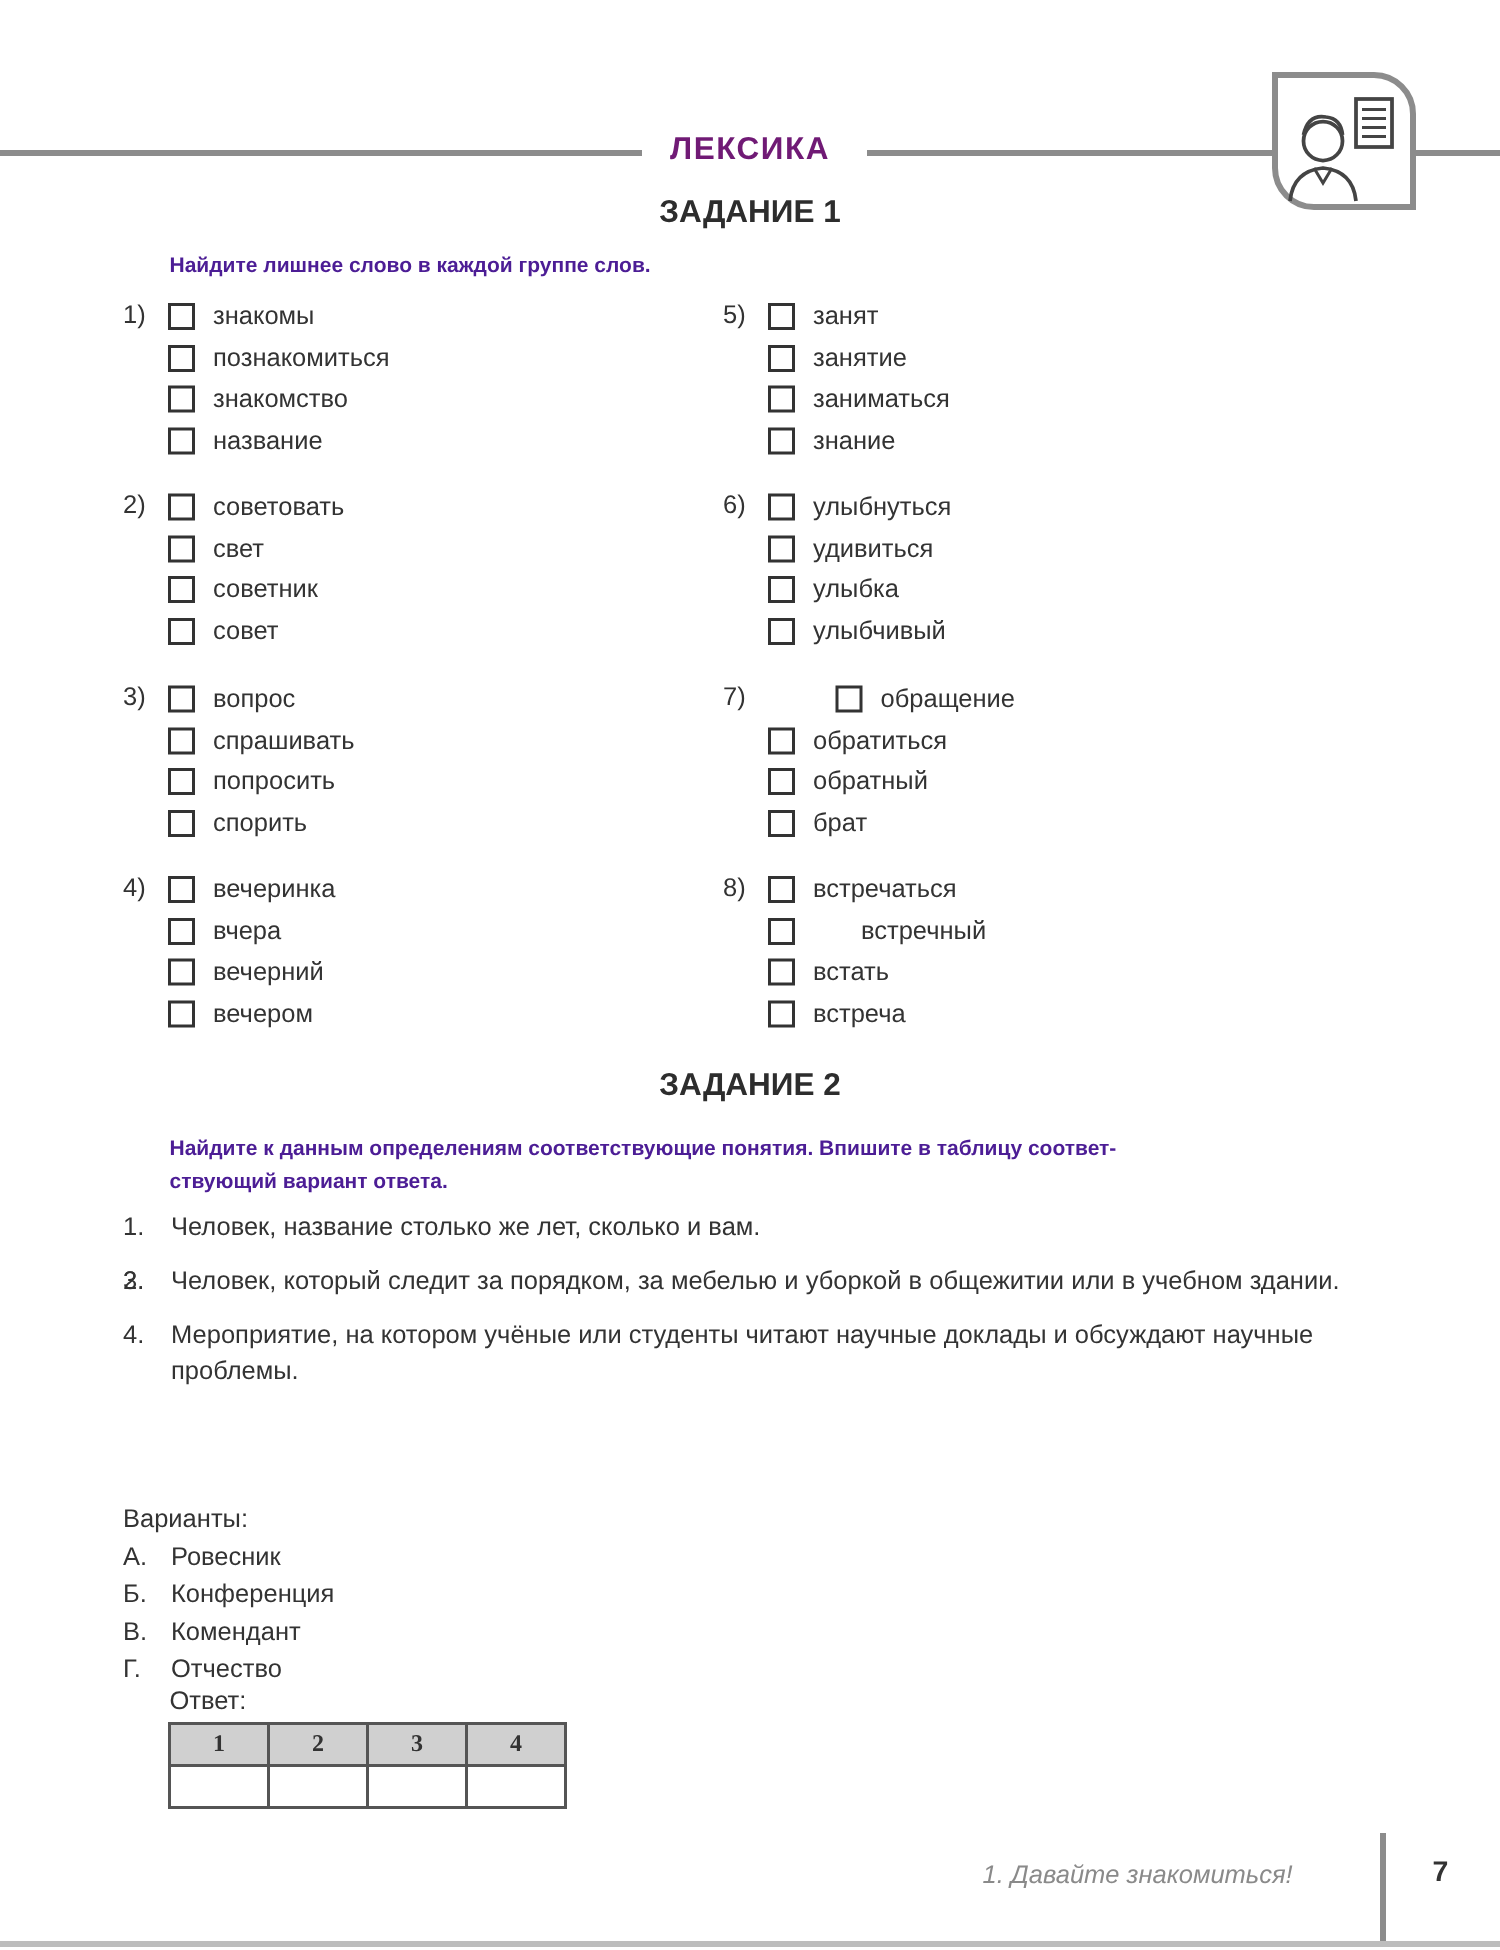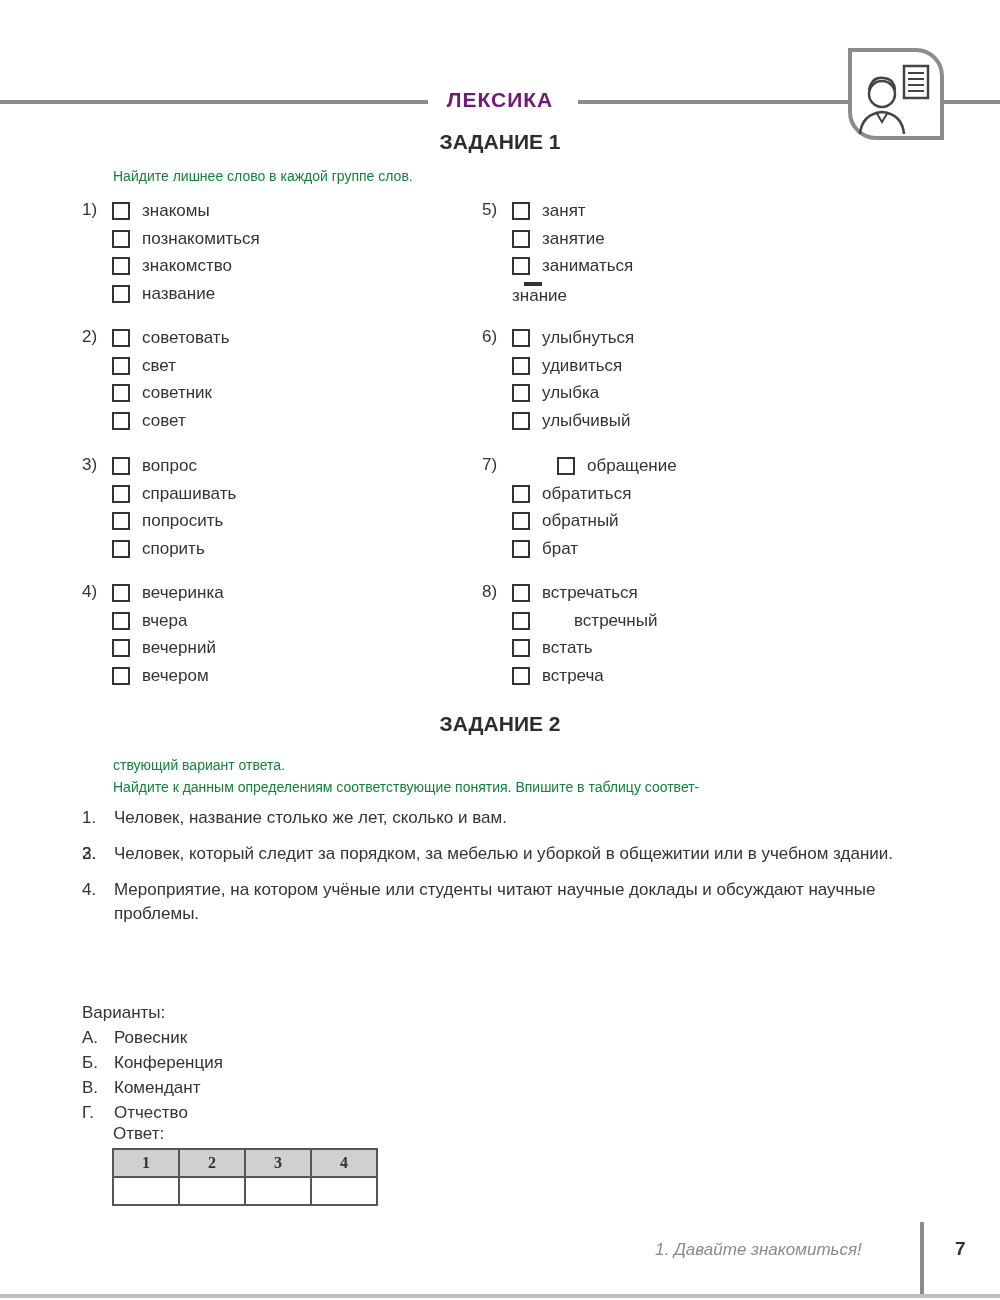--- a/index.html
+++ b/index.html
@@ -4,21 +4,21 @@
 <style>
   html, body { margin:0; padding:0; }
   body { width:1000px; height:1300px; background:#ffffff; position:relative; overflow:hidden;
          font-family:"Liberation Sans", sans-serif; color:#2a2a2a; }
   .hline { position:absolute; height:4px; background:#8c8c8c; }
   .section-title { position:absolute; top:88px; left:0; width:1000px; text-align:center;
          font-weight:bold; font-size:21px; letter-spacing:1px; color:#701a75; }
   .badge { position:absolute; left:848px; top:48px; width:96px; height:92px;
          border:4px solid #8c8c8c; border-radius:0 0 0 28px; border-top-right-radius:28px; background:#fff; box-sizing:border-box; }
   .task-title { position:absolute; left:0; width:1000px; text-align:center; font-weight:bold; font-size:21px; color:#2d2d2d; }
-  .instr { position:absolute; left:113px; font-size:14px; font-weight:normal; color:#15803d; }
+  .instr { position:absolute; left:113px; font-size:14px; font-weight:bold; color:#4c1d95; }
   .group { position:absolute; }
   .group .num { position:absolute; left:0; top:0; font-size:17px; color:#333; }
   .item { position:absolute; left:30px; height:24px; display:flex; align-items:center; }
   .box { width:18px; height:18px; border:2px solid #333; box-sizing:border-box; margin-right:12px; }
   .item span.lbl { font-size:17px; color:#333; }
   .deflist { position:absolute; left:82px; top:806px; width:840px; }
   .def { position:relative; font-size:17px; line-height:24px; margin-bottom:12px; padding-left:32px; color:#333; }
   .def .n { position:absolute; left:0; top:0; }
   .variants { position:absolute; left:82px; top:1000px; font-size:17px; line-height:25px; color:#333; }
   .variants .v { position:relative; padding-left:32px; }
@@ -144,21 +144,21 @@
         <span class="lbl">занят</span>
       </div>
       <div class="item" style="top: 26.5px;">
         <span class="box"></span>
         <span class="lbl">занятие</span>
       </div>
       <div class="item" style="top: 54px;">
         <span class="box"></span>
         <span class="lbl">заниматься</span>
       </div>
-      <div class="item" style="top: 81.5px; flex-direction: column;">
+      <div class="item" style="top: 81.5px;">
         <span class="box"></span>
         <span class="lbl">знание</span>
       </div>
     </div>
     <div class="group" style="left: 482px; top: 327px;">
       <span class="num" style="top: 0px;">6)</span>
       <div class="item" style="top: -1px;">
         <span class="box"></span>
         <span class="lbl">улыбнуться</span>
       </div>
@@ -210,22 +210,22 @@
       </div>
       <div class="item" style="top: 81.5px;">
         <span class="box"></span>
         <span class="lbl">встреча</span>
       </div>
     </div>
   </div>
 
 <div class="task-title" style="top:712px;">ЗАДАНИЕ 2</div>
 <div class="instr" style="top:754px; width:810px; line-height:22px;">
+  <div style="text-align:justify;">Найдите к данным определениям соответствующие понятия. Впишите в таблицу соответ-</div>
   <div>ствующий вариант ответа.</div>
-  <div style="text-align:justify;">Найдите к данным определениям соответствующие понятия. Впишите в таблицу соответ-</div>
 </div>
 
 <div class="deflist">
   <div class="def"><span class="n">1.</span><span>Человек, название столько же лет, сколько и вам.</span></div>
   <div class="def"><span class="n">2.</span></div>
   <div class="def"><span class="n">3.</span><span>Человек, который следит за порядком, за мебелью и уборкой в общежитии или в учебном здании.</span></div>
   <div class="def"><span class="n">4.</span><span>Мероприятие, на котором учёные или студенты читают научные доклады и обсуждают научные проблемы.</span></div>
 </div>
 
 <div class="variants">

